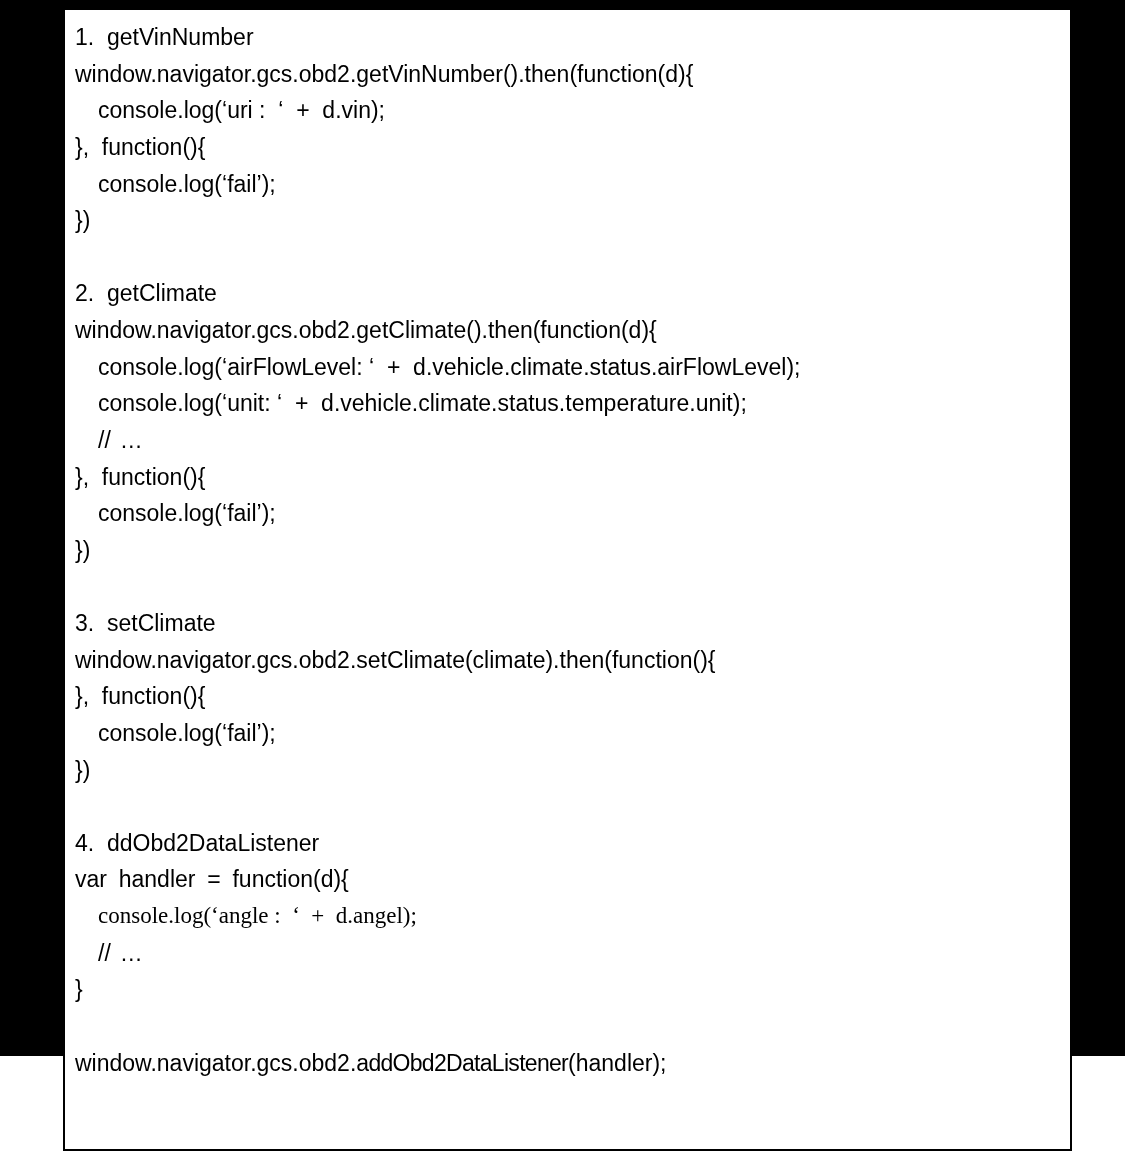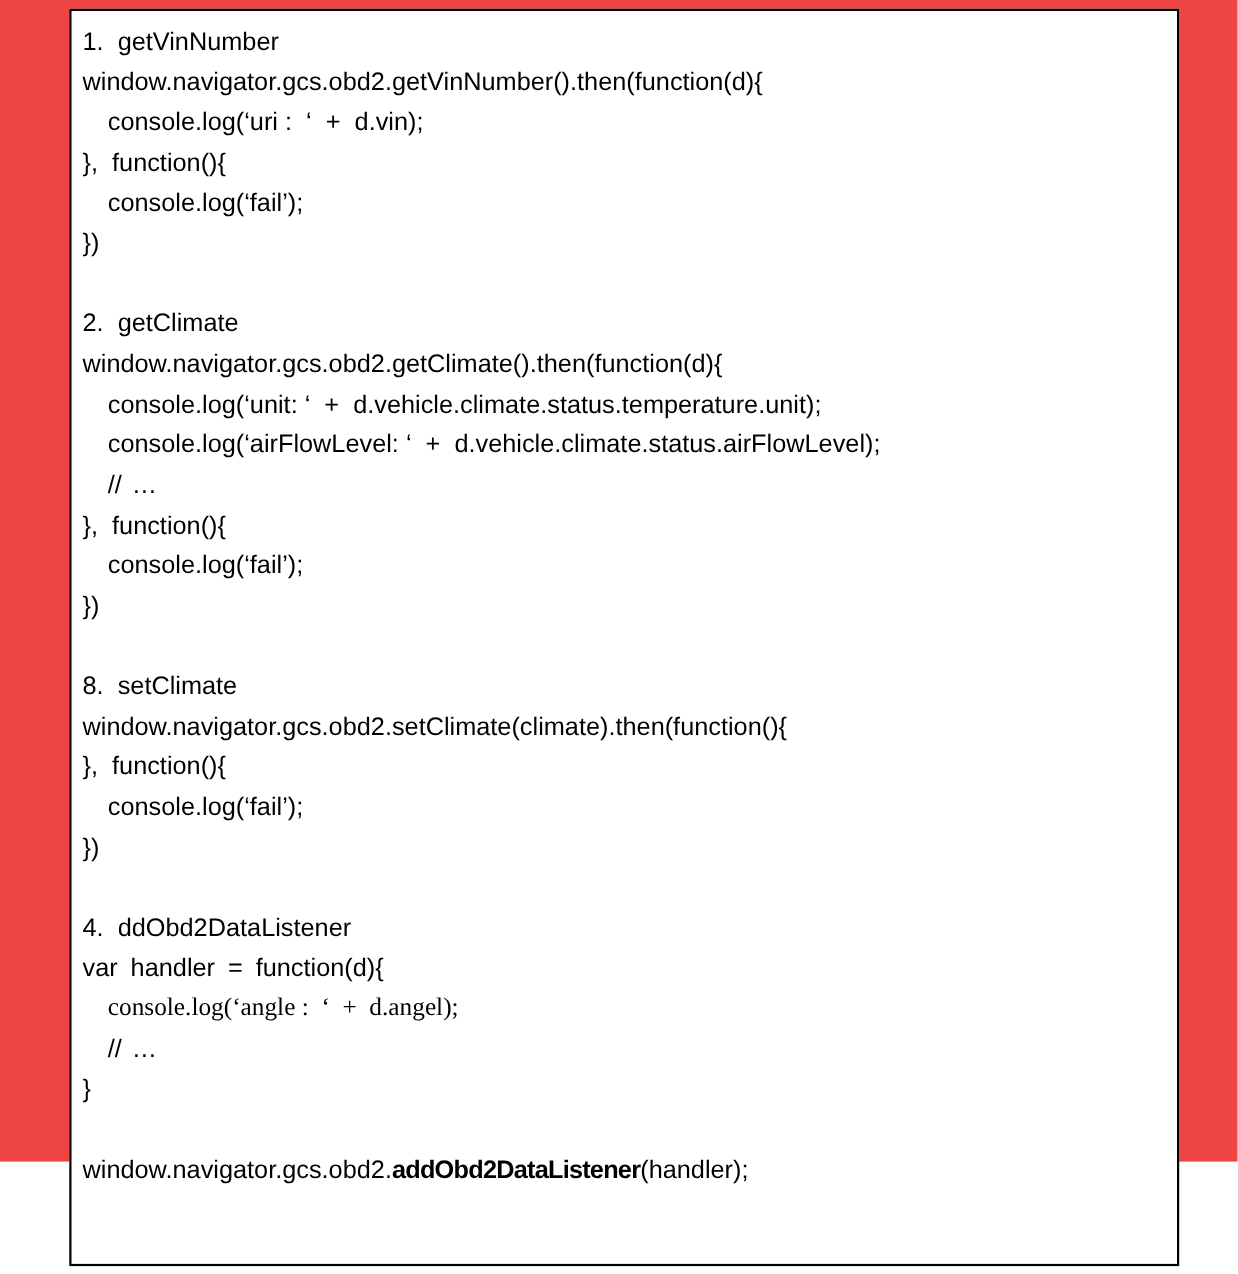--- a/index.html
+++ b/index.html
@@ -1,49 +1,49 @@
 <!DOCTYPE html>
 <html><head>
 <meta charset="utf-8">
 <style>
   html,body{margin:0;padding:0;background:#ffffff;}
   body{width:1125px;height:1158px;overflow:hidden;
        -webkit-font-smoothing:antialiased;}
-  .page{position:relative;width:1125px;height:1056px;background:#ef4444;}
+  .page{position:relative;width:1125px;height:1056px;background:#000000;}
   .codebox{position:absolute;left:63px;top:8px;width:1009px;height:1143px;
     border:2px solid #000000;box-sizing:border-box;background:#ffffff;overflow:hidden;}
   .lines{position:absolute;left:10px;top:9px;width:985px;}
   .ln{font-family:"Liberation Sans",sans-serif;font-size:23px;line-height:36.633px;
       color:#000000;white-space:pre;height:36.633px;}
   .ln span{font:inherit;color:inherit;white-space:pre;text-align:center;}
-  .ln span.bd{font-weight:bold;letter-spacing:-0.7px;}
+  .ln span.bd{font-weight:normal;letter-spacing:-0.7px;}
 </style>
 </head>
 <body>
 
 <div class="page">
   <div class="codebox">
     <div class="lines" id="lines">
         <div class="ln">1.  getVinNumber</div>
         <div class="ln">window.navigator.gcs.obd2.getVinNumber().then(function(d){</div>
         <div class="ln" style="padding-left: 23px;">console.log(‘uri :  ‘  +  d.vin);</div>
         <div class="ln">},  function(){</div>
         <div class="ln" style="padding-left: 23px;">console.log(‘fail’);</div>
         <div class="ln">})</div>
         <div class="ln">&nbsp;</div>
         <div class="ln">2.  getClimate</div>
         <div class="ln">window.navigator.gcs.obd2.getClimate().then(function(d){</div>
+        <div class="ln" style="padding-left: 23px;">console.log(‘airFlowLevel: ‘  +  d.vehicle.climate.status.airFlowLevel);</div>
         <div class="ln" style="padding-left: 23px;">console.log(‘unit: ‘  +  d.vehicle.climate.status.temperature.unit);</div>
-        <div class="ln" style="padding-left: 23px;">console.log(‘airFlowLevel: ‘  +  d.vehicle.climate.status.airFlowLevel);</div>
         <div class="ln" style="padding-left: 23px; word-spacing: 2.5px;">// …</div>
         <div class="ln">},  function(){</div>
         <div class="ln" style="padding-left: 23px;">console.log(‘fail’);</div>
         <div class="ln">})</div>
         <div class="ln">&nbsp;</div>
-        <div class="ln">8.  setClimate</div>
+        <div class="ln">3.  setClimate</div>
         <div class="ln">window.navigator.gcs.obd2.setClimate(climate).then(function(){</div>
         <div class="ln">},  function(){</div>
         <div class="ln" style="padding-left: 23px;">console.log(‘fail’);</div>
         <div class="ln">})</div>
         <div class="ln">&nbsp;</div>
         <div class="ln">4.  ddObd2DataListener</div>
         <div class="ln" style="word-spacing: -0.5px;">var  handler  =  function(d){</div>
         <div class="ln" style="padding-left: 23px; font-family: Liberation Serif, serif;">console.log(‘angle :  ‘  +  d.angel);</div>
         <div class="ln" style="padding-left: 23px; word-spacing: 2.5px;">// …</div>
         <div class="ln">}</div>

